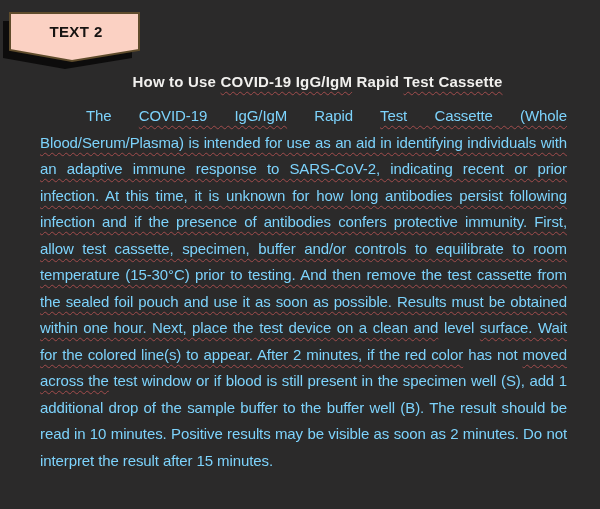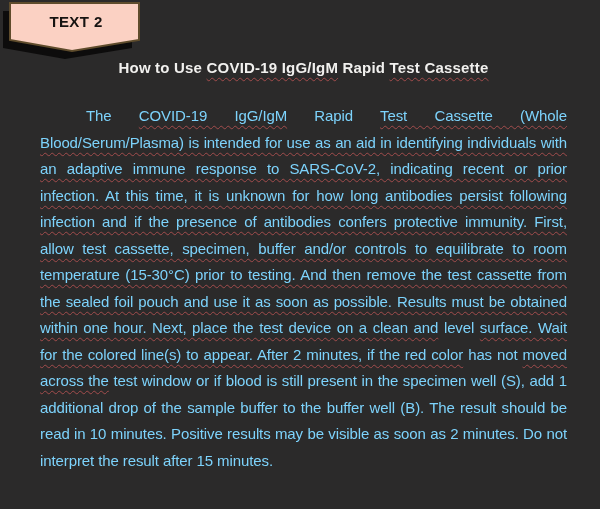--- a/index.html
+++ b/index.html
@@ -12,21 +12,21 @@
     font-family: "Liberation Sans", sans-serif;
   }
   .page {
     position: absolute;
     inset: 0;
   }
   
   .banner-wrap {
     position: absolute;
     left: 2px;
-    top: 2px;
+    top: 12px;
     width: 152px;
     height: 64px;
   }
   .banner-wrap svg { display: block; }
   .banner-main {
     stroke: #5f4c2c;
     stroke-width: 2;
     stroke-linejoin: miter;
   }
   .banner-label {
@@ -39,21 +39,21 @@
     font-weight: bold;
     letter-spacing: 0.4px;
     color: #161311;
   }
   
   .doc-title {
     position: absolute;
     left: 40px;
     top: 59px;
     width: 527px;
-    margin: 0;
+    margin: 14px;
     text-align: center;
     font-size: 15px;
     font-weight: bold;
     letter-spacing: 0.2px;
     color: #f1f0ee;
   }
   
   .doc-body {
     position: absolute;
     left: 40px;

